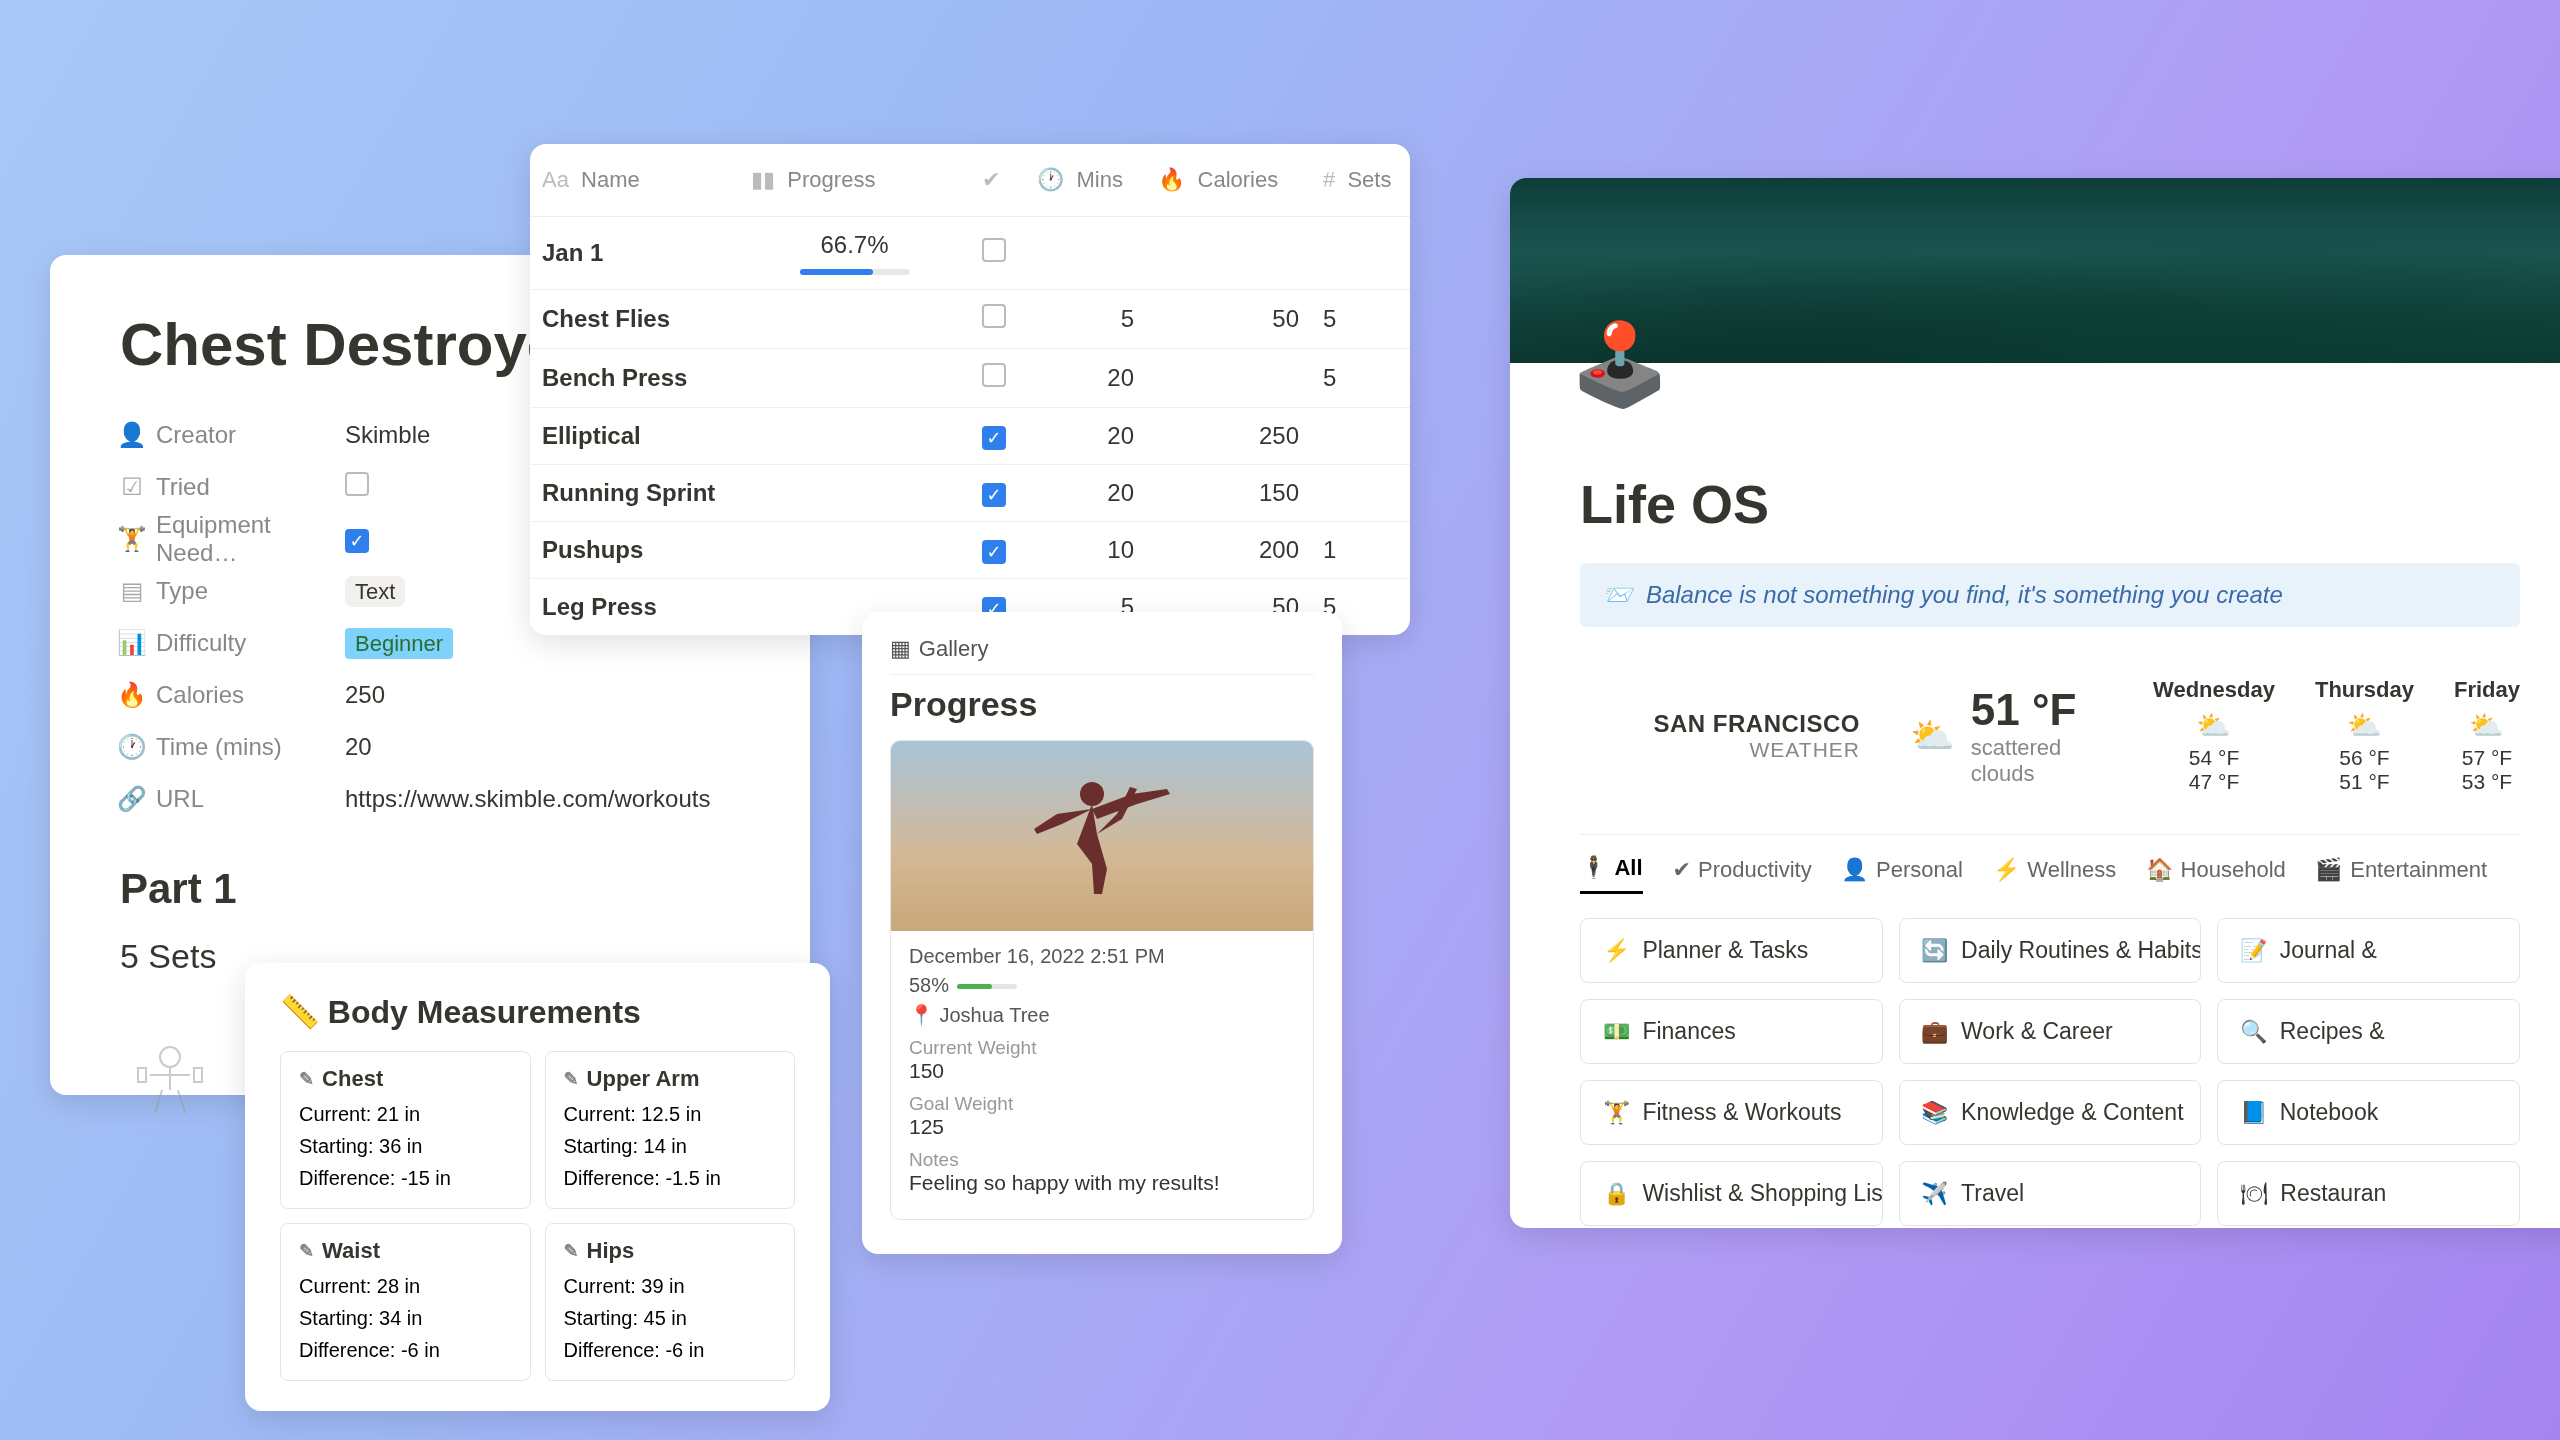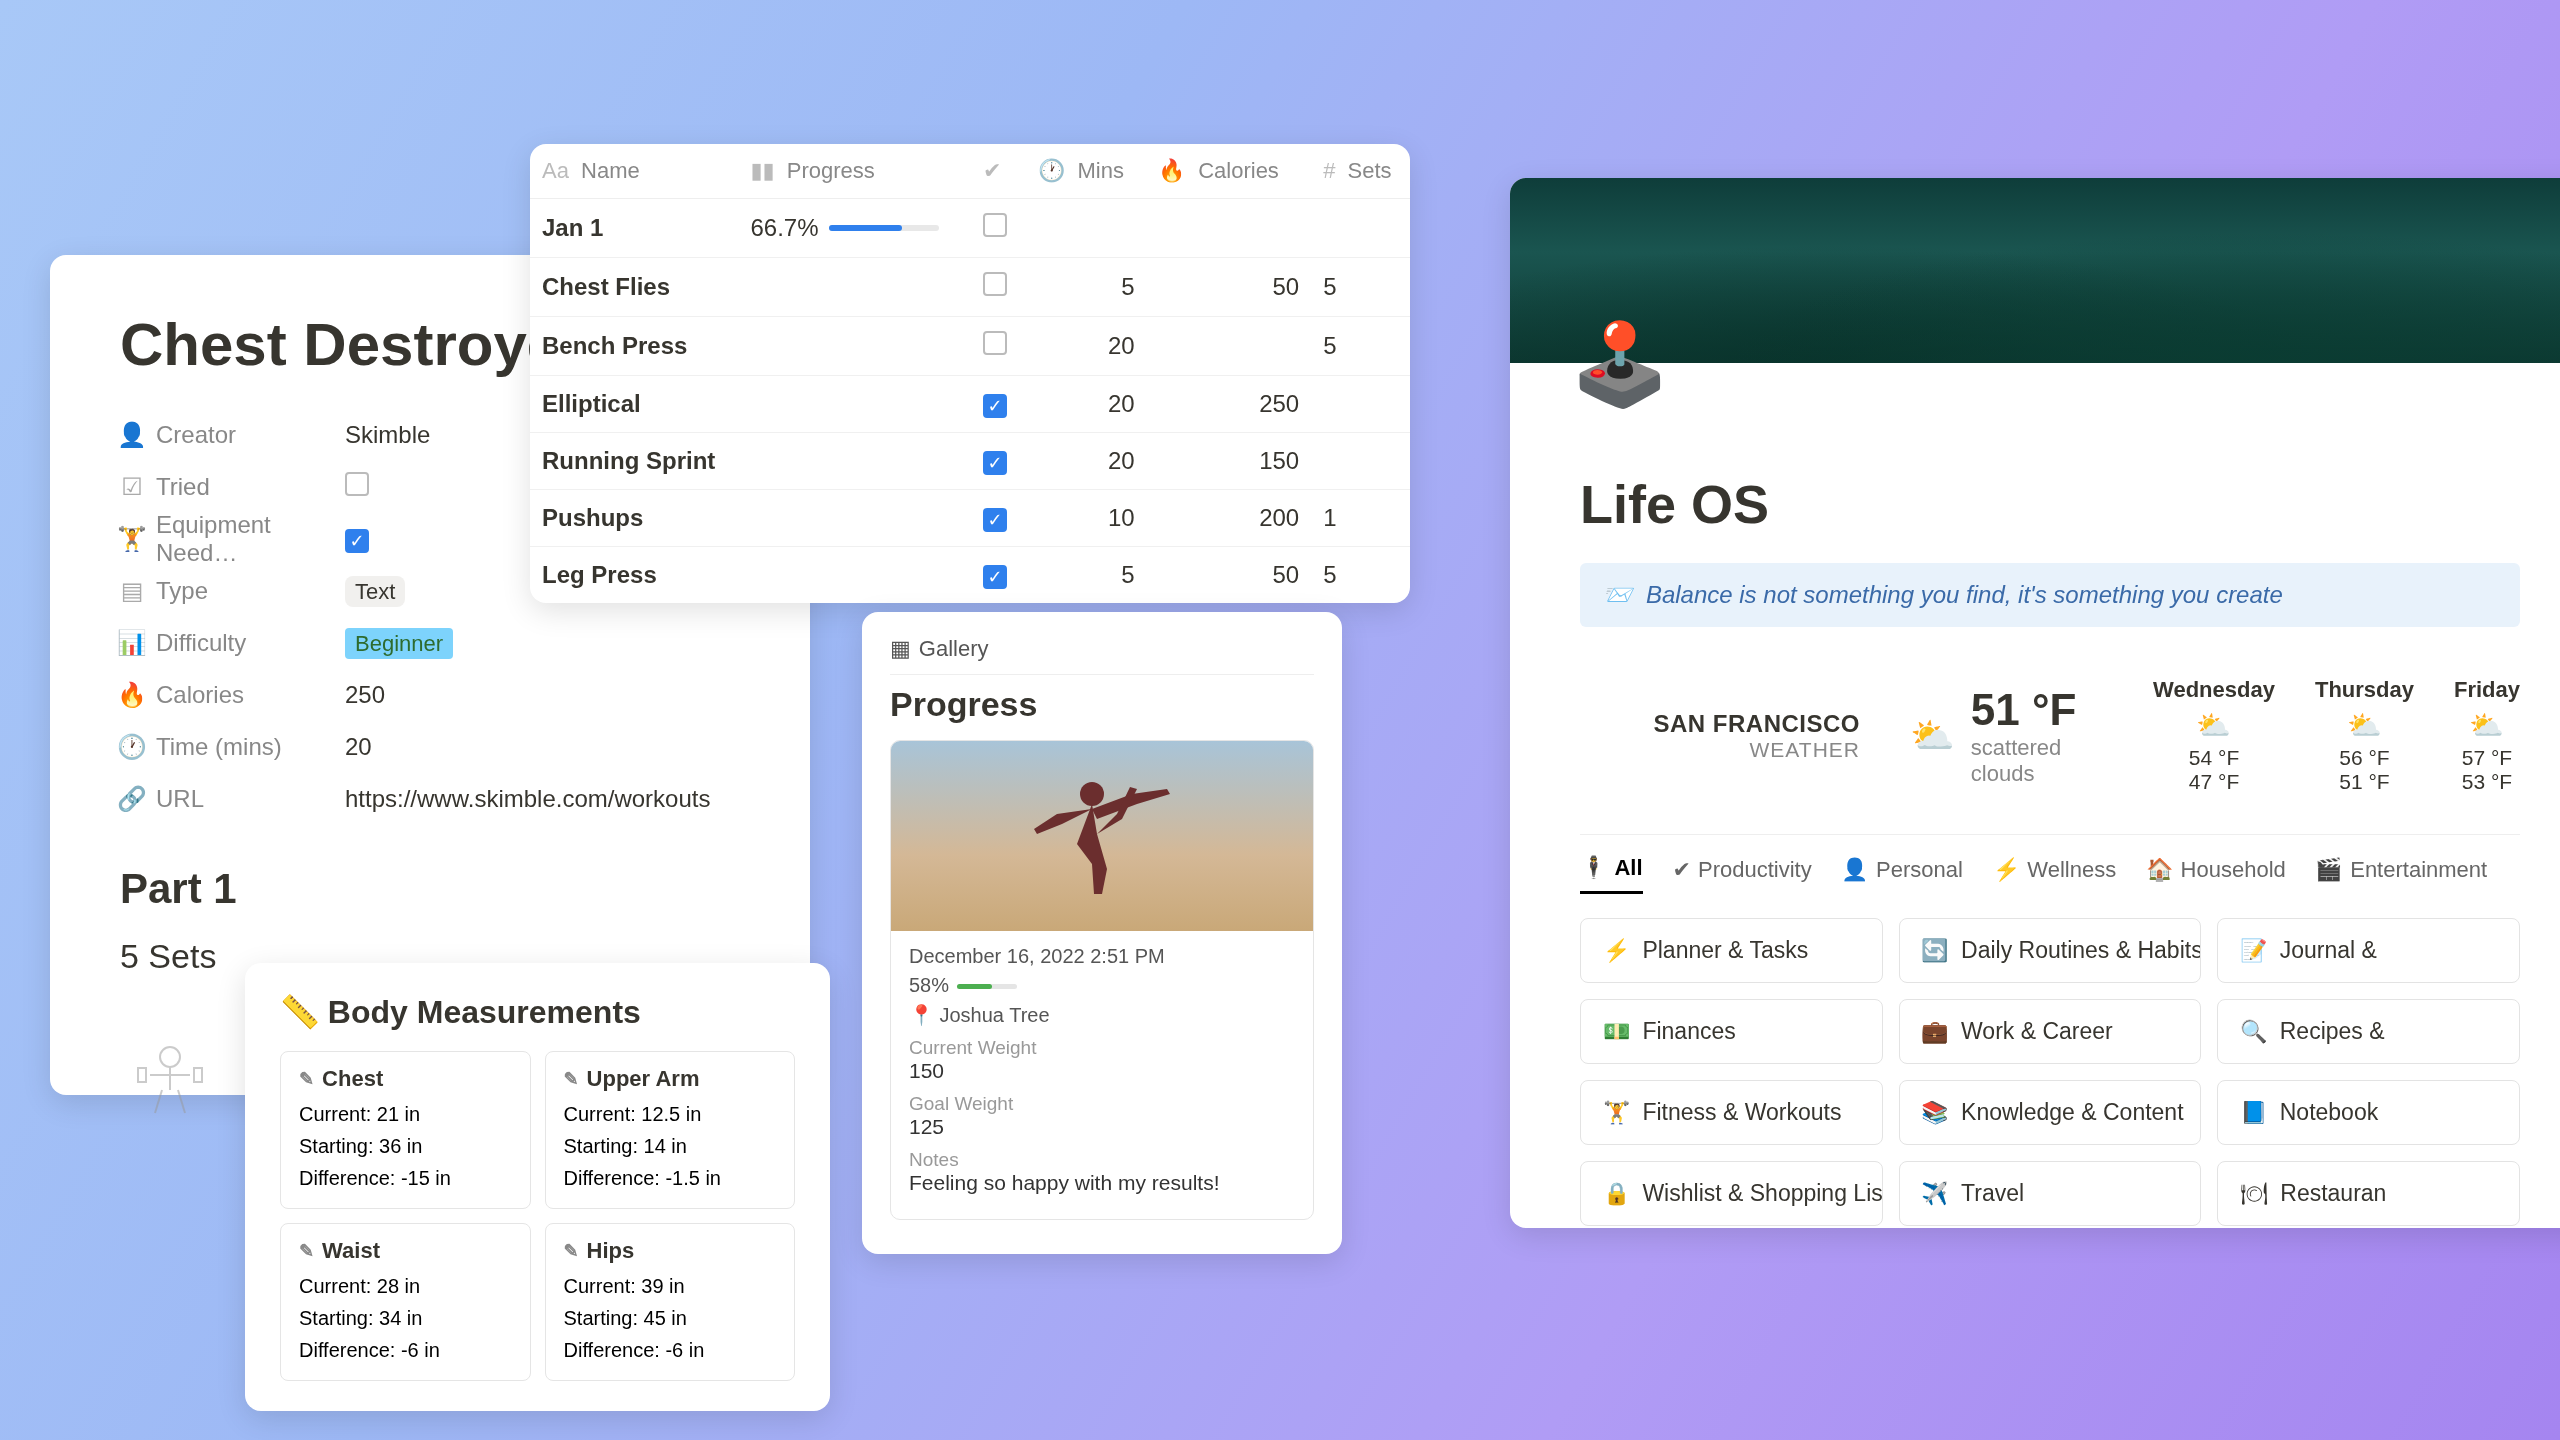--- a/index.html
+++ b/index.html
@@ -26,26 +26,26 @@
 .tag-text { background:#f1f0ee; padding:3px 10px; border-radius:8px; font-size:22px;}
 .tag-beginner { background:#7dd3fc; color:#2e6b2e; padding:3px 10px; border-radius:4px; font-size:22px;}
 .cb { width:24px; height:24px; border:2px solid #bbb; border-radius:4px; display:inline-flex; align-items:center; justify-content:center; background:#fff;}
 .cb.checked { background:#2f80ed; border-color:#2f80ed; color:#fff; font-size:18px; }
 #chest-card h2 { font-size:42px; font-weight:700; margin-top:40px; }
 #chest-card h3 { font-size:34px; font-weight:400; margin-top:24px; }
 
 
 #table-card { left: 530px; top: 144px; width: 880px; padding: 0; overflow:hidden; }
 #table-card table { width:100%; border-collapse:collapse; font-size:24px; }
-#table-card th { text-align:left; font-weight:400; color:#888; padding:14px 12px; border-bottom:1px solid #eee; font-size:22px;}
+#table-card th { text-align:left; font-weight:400; color:#888; padding:23px 12px; border-bottom:1px solid #eee; font-size:22px;}
 #table-card th .ic { margin-right:6px; color:#bbb; }
 #table-card td { padding:14px 12px; border-bottom:1px solid #f0f0f0; }
 #table-card tr:last-child td { border-bottom:none; }
 .name-cell { font-weight:600; }
-.prog-cell { display:flex; align-items:center; gap:10px; }
+.prog-cell { display:flex; align-items:center; gap:10px;flex-direction:column; }
 .prog-bar { width:110px; height:6px; background:#e8e8e8; border-radius:3px; position:relative; }
 .prog-bar > div { height:100%; background:#2f80ed; border-radius:3px; }
 .num-cell { text-align:right; }
 
 
 #body-card { left: 245px; top: 963px; width: 585px; padding: 30px 35px; }
 #body-card h2 { font-size:32px; font-weight:700; margin-bottom:20px; }
 #body-card h2 .emoji { margin-right:8px; }
 .meas-grid { display:grid; grid-template-columns:1fr 1fr; gap:14px; }
 .meas-box { border:1px solid #e5e5e5; border-radius:8px; padding:14px 18px; }

